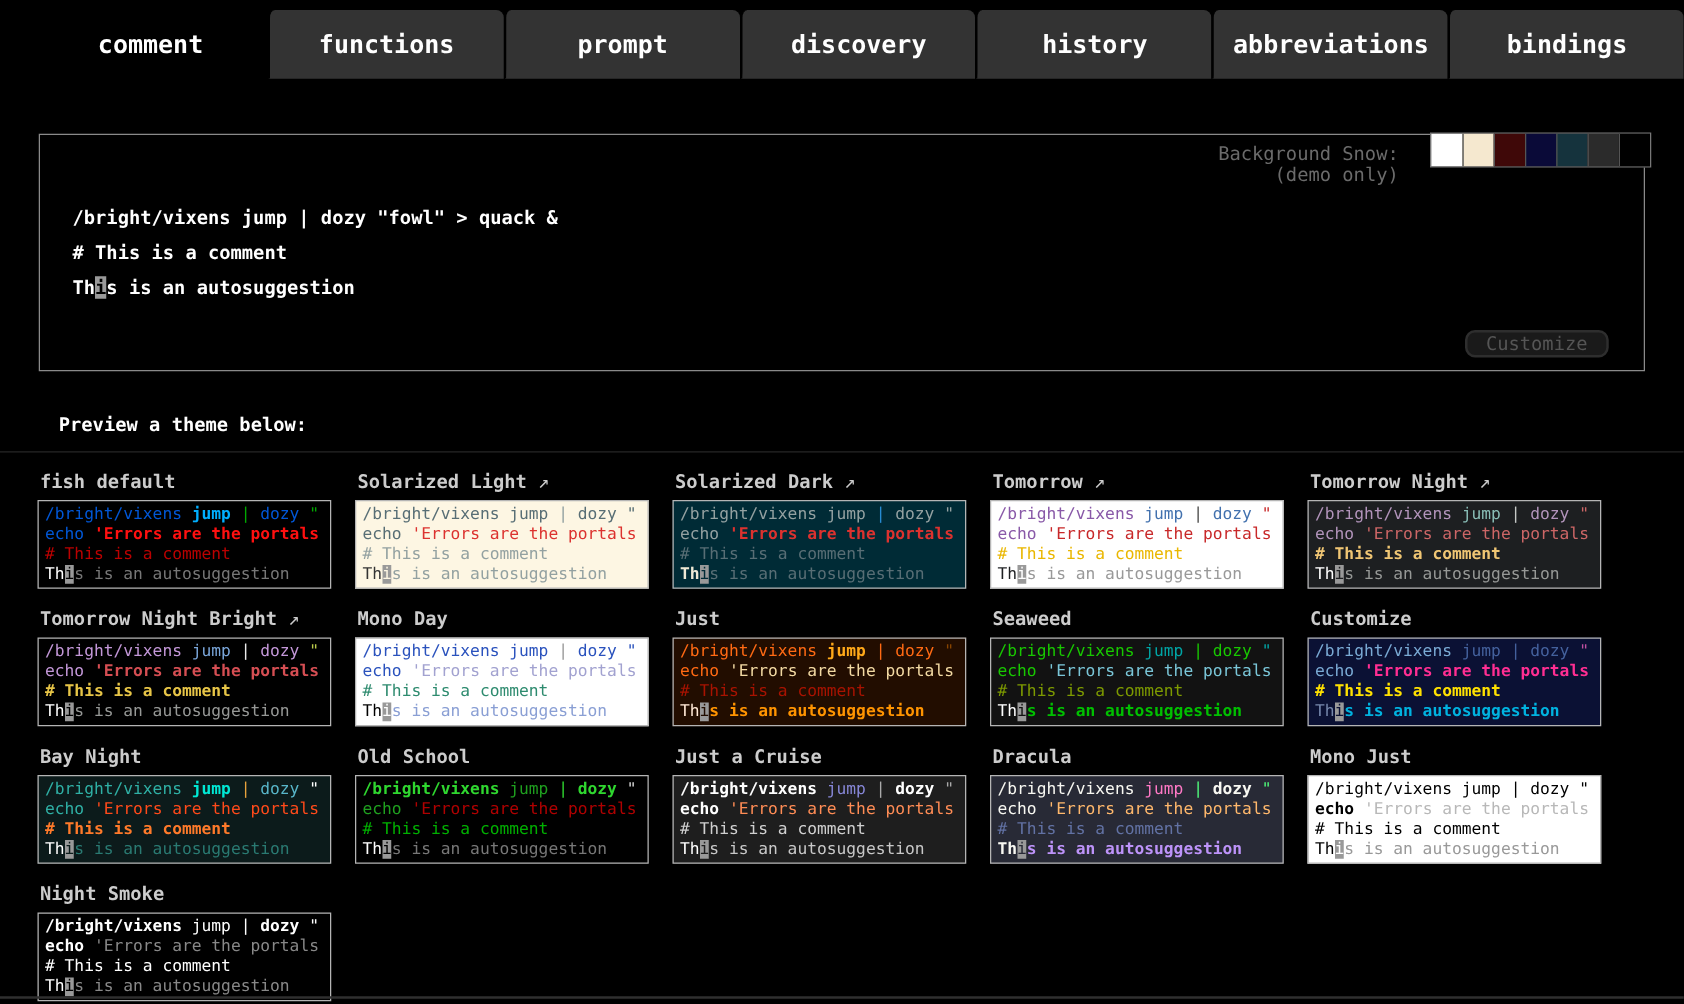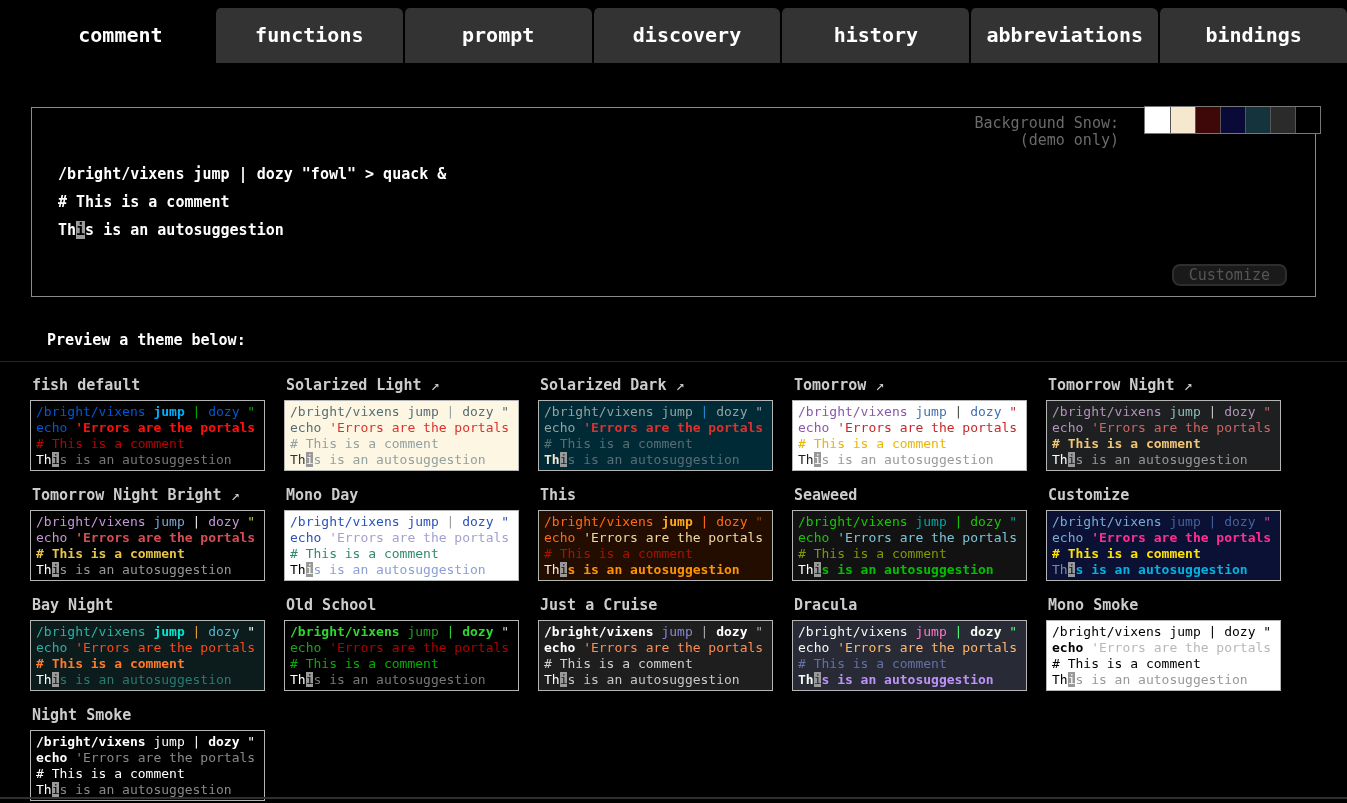--- a/index.html
+++ b/index.html
@@ -138,21 +138,21 @@
       <div>
         <div class="theme-title">Mono Day</div>
         <div class="theme-box" style="background: rgb(255, 255, 255);">
           <div class="tline"><span style="color: rgb(42, 82, 189);">/bright/vixens </span><span style="color: rgb(42, 82, 189);">jump</span><span style="color: rgb(153, 153, 153);"> | </span><span style="color: rgb(42, 82, 189);">dozy</span><span style="color: rgb(42, 82, 189);"> "</span></div>
           <div class="tline"><span style="color: rgb(42, 82, 189);">echo </span><span style="color: rgb(162, 162, 208);">'Errors are the portals</span></div>
           <div class="tline"><span style="color: rgb(46, 139, 111);"># This is a comment</span></div>
           <div class="tline"><span style="color: rgb(0, 0, 0);">Th</span><span style="color: rgb(255, 255, 255); background: rgb(153, 153, 153);">i</span><span style="color: rgb(138, 159, 212);">s is an autosuggestion</span></div>
         </div>
       </div>
       <div>
-        <div class="theme-title">This</div>
+        <div class="theme-title">Just</div>
         <div class="theme-box" style="background: rgb(34, 13, 0);">
           <div class="tline"><span style="color: rgb(255, 106, 19);">/bright/vixens </span><span style="color: rgb(255, 169, 25); font-weight: bold;">jump</span><span style="color: rgb(255, 106, 19);"> | </span><span style="color: rgb(255, 106, 19);">dozy</span><span style="color: rgb(135, 68, 0);"> "</span></div>
           <div class="tline"><span style="color: rgb(255, 106, 19);">echo </span><span style="color: rgb(242, 217, 162);">'Errors are the portals</span></div>
           <div class="tline"><span style="color: rgb(168, 19, 0);"># This is a comment</span></div>
           <div class="tline"><span style="color: rgb(255, 232, 213);">Th</span><span style="color: rgb(34, 13, 0); background: rgb(153, 153, 153);">i</span><span style="color: rgb(255, 148, 0); font-weight: bold;">s is an autosuggestion</span></div>
         </div>
       </div>
       <div>
         <div class="theme-title">Seaweed</div>
         <div class="theme-box" style="background: rgb(18, 18, 18);">
@@ -201,21 +201,21 @@
       <div>
         <div class="theme-title">Dracula</div>
         <div class="theme-box" style="background: rgb(40, 42, 54);">
           <div class="tline"><span style="color: rgb(248, 248, 242);">/bright/vixens </span><span style="color: rgb(255, 121, 198);">jump</span><span style="color: rgb(80, 250, 123);"> | </span><span style="color: rgb(248, 248, 242); font-weight: bold;">dozy</span><span style="color: rgb(80, 250, 123);"> "</span></div>
           <div class="tline"><span style="color: rgb(248, 248, 242);">echo </span><span style="color: rgb(255, 184, 108);">'Errors are the portals</span></div>
           <div class="tline"><span style="color: rgb(98, 114, 164);"># This is a comment</span></div>
           <div class="tline"><span style="color: rgb(248, 248, 242); font-weight: bold;">Th</span><span style="color: rgb(40, 42, 54); background: rgb(153, 153, 153);">i</span><span style="color: rgb(189, 147, 249); font-weight: bold;">s is an autosuggestion</span></div>
         </div>
       </div>
       <div>
-        <div class="theme-title">Mono Smoke</div>
+        <div class="theme-title">Mono Just</div>
         <div class="theme-box" style="background: rgb(255, 255, 255);">
           <div class="tline"><span style="color: rgb(0, 0, 0);">/bright/vixens </span><span style="color: rgb(0, 0, 0);">jump</span><span style="color: rgb(0, 0, 0);"> | </span><span style="color: rgb(0, 0, 0);">dozy</span><span style="color: rgb(0, 0, 0);"> "</span></div>
           <div class="tline"><span style="color: rgb(0, 0, 0); font-weight: bold;">echo </span><span style="color: rgb(184, 184, 184);">'Errors are the portals</span></div>
           <div class="tline"><span style="color: rgb(0, 0, 0);"># This is a comment</span></div>
           <div class="tline"><span style="color: rgb(0, 0, 0);">Th</span><span style="color: rgb(255, 255, 255); background: rgb(153, 153, 153);">i</span><span style="color: rgb(153, 153, 153);">s is an autosuggestion</span></div>
         </div>
       </div>
       <div>
         <div class="theme-title">Night Smoke</div>
         <div class="theme-box" style="background: rgb(0, 0, 0);">

